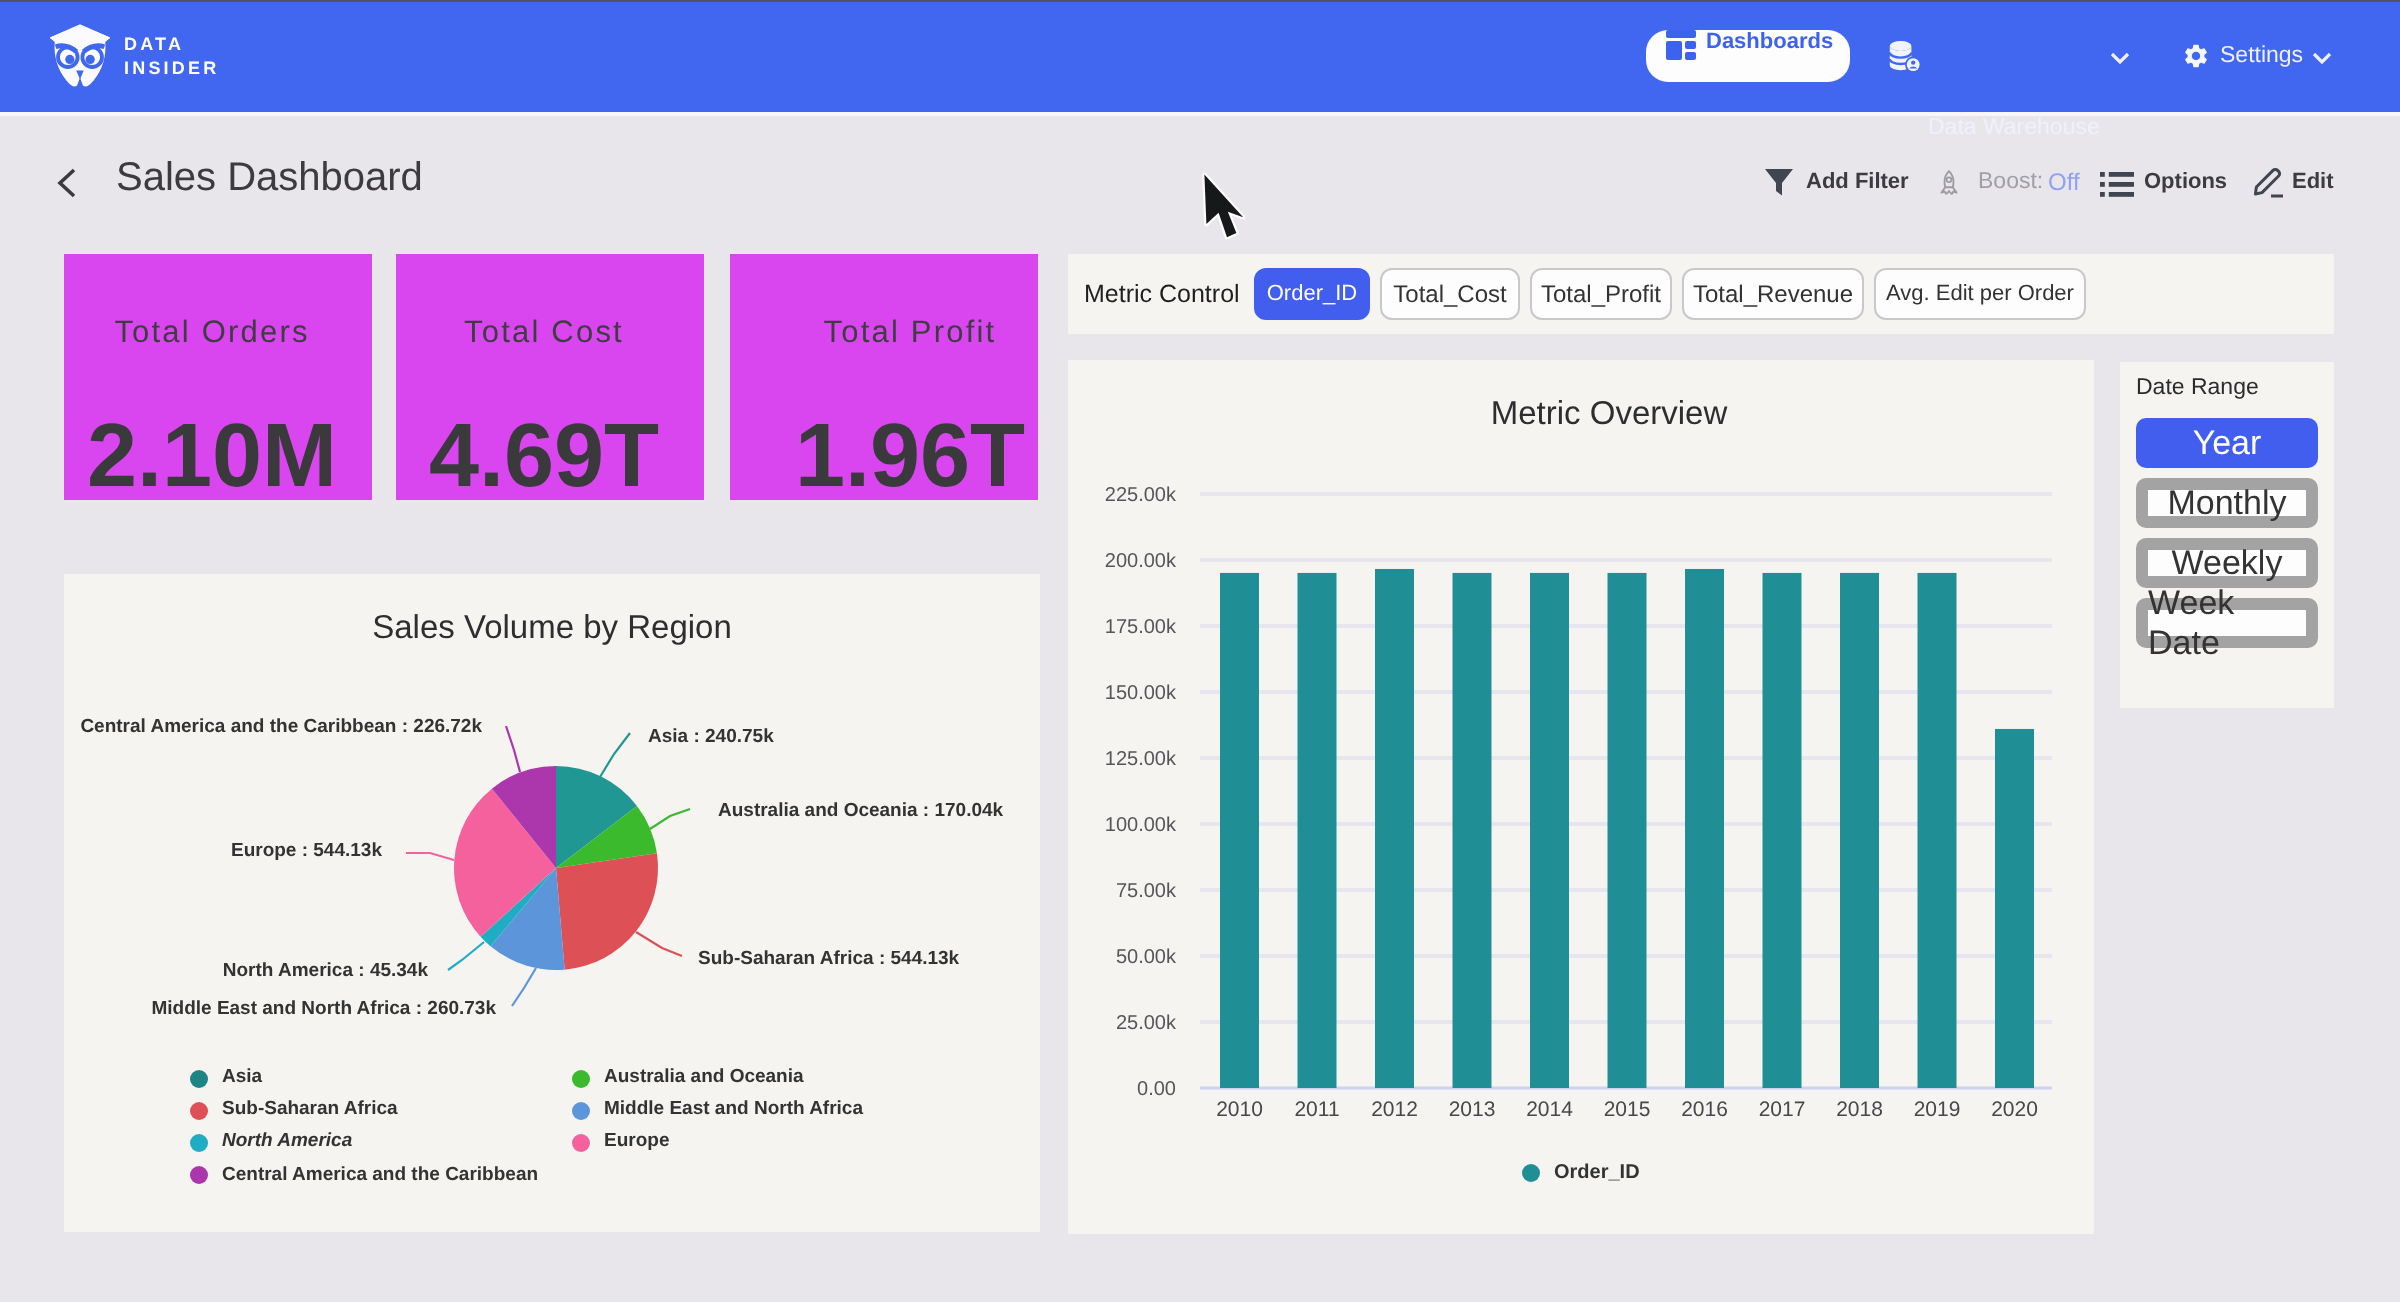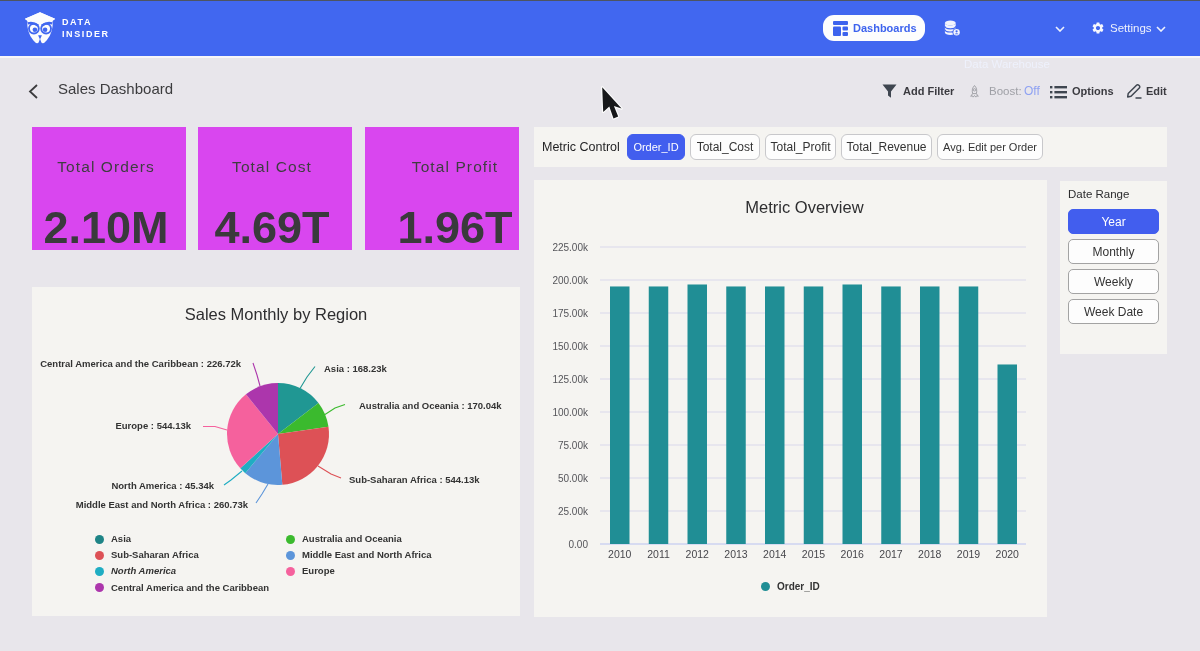--- a/index.html
+++ b/index.html
@@ -3,25 +3,25 @@
 <meta charset="utf-8">
 <style>
 * { margin:0; padding:0; box-sizing:border-box; }
 html,body { width:1200px; height:651px; overflow:hidden; }
 body { background:#e8e6eb; font-family:"Liberation Sans", sans-serif; position:relative; }
 .abs { position:absolute; }
 
 #nav { position:absolute; left:0; top:0; width:1200px; height:56px; background:#4167f0; border-top:1px solid #4d5462; }
 #logo { position:absolute; left:25px; top:10px; }
 #brand { position:absolute; left:62px; top:15px; color:#fff; font-size:9px; font-weight:bold; letter-spacing:1.6px; line-height:12.4px; }
-#btn-dash { position:absolute; left:823px; top:14px; width:102px; height:26px; background:#fdfdfd; border-radius:11px; display:flex; align-items:center; }
+#btn-dash { position:absolute; left:823px; top:14px; width:102px; height:26px; background:#fdfdfd; border-radius:11px; display:flex; align-items:flex-start; }
 #btn-dash span { color:#3d63ee; font-size:11px; font-weight:bold; margin-left:5px; }
 
 #back { position:absolute; left:28px; top:84px; }
-#title { position:absolute; left:58px; top:79px; font-size:15px; color:#3c3c3e; line-height:20px; }
+#title { position:absolute; left:58px; top:79px; font-size:20px; color:#3c3c3e; line-height:20px; }
 .tool { position:absolute; top:84px; font-size:11px; font-weight:bold; color:#3b3b40; line-height:14px; }
 
 .kpi { position:absolute; top:127px; width:154px; height:123px; background:#d946ef; text-align:center; padding-right:6px; }
 .kpi .t { margin-top:31px; font-size:15.5px; letter-spacing:1.1px; color:#3e3e40; }
 .kpi .v { margin-top:26px; font-size:45px; font-weight:bold; color:#3a3a3c; letter-spacing:0px; }
 
 #mstrip { position:absolute; left:534px; top:127px; width:633px; height:40px; background:#f5f4f1; }
 #mstrip .lbl { position:absolute; left:8px; top:0; height:40px; display:flex; align-items:center; font-size:12.5px; color:#1f1f21; }
 .mbtn { position:absolute; top:7px; height:26px; border:1px solid #c8c8cb; background:#fdfdfd; border-radius:6px; font-size:12px; color:#333; display:flex; align-items:center; justify-content:center; white-space:nowrap; }
 .mbtn.on { background:#425eee; border-color:#425eee; color:#fff; }
@@ -29,21 +29,21 @@
 #pie-card { position:absolute; left:32px; top:287px; width:488px; height:329px; background:#f5f4f1; }
 #pie-card h3, #bar-card h3 { font-weight:normal; font-size:16.5px; color:#2e2e30; text-align:center; }
 .plabel { position:absolute; font-size:9.5px; font-weight:bold; color:#333; white-space:nowrap; }
 .leg { position:absolute; font-size:9.5px; font-weight:bold; color:#333; white-space:nowrap; padding-left:16px; line-height:12px; }
 .leg i { position:absolute; left:0; top:1.5px; width:9px; height:9px; border-radius:50%; }
 
 #bar-card { position:absolute; left:534px; top:180px; width:513px; height:437px; background:#f5f4f1; }
 
 #date-card { position:absolute; left:1060px; top:181px; width:107px; height:173px; background:#f5f4f1; }
 #date-card .h { position:absolute; left:8px; top:7px; font-size:11.5px; color:#2c2c2e; }
-.dbtn { position:absolute; left:8px; width:91px; height:25px; border:1px solid #a3a3a3; background:#fdfdfd; border-radius:5px; font-size:12px; color:#333; display:flex; align-items:center; justify-content:center; }
+.dbtn { position:absolute; left:8px; width:91px; height:25px; border:6px solid #a3a3a3; background:#fdfdfd; border-radius:5px; font-size:17px; color:#333; display:flex; align-items:center; justify-content:center; }
 .dbtn.on { background:#425eee; border-color:#425eee; color:#fff; }
 </style>
 </head>
 <body>
 
 <div id="nav">
   <svg id="logo" width="30" height="33" viewBox="0 0 30 33" style="margin-top:1px">
     <path d="M2.4 8.5 Q1.4 20 8.2 28.2 Q11.8 32.6 13.6 30.6 L15 26.8 L16.4 30.6 Q18.2 32.6 21.8 28.2 Q28.6 20 27.6 8.5 L15 3.5 Z" fill="#fbfbfd"></path>
     <path d="M15 0.3 L30.2 6.8 L26.6 9.6 L15 5.4 L3.4 9.6 L-0.2 6.8 Z" fill="#fbfbfd"></path>
     <path d="M15 0.3 L30.2 6.8 L26.6 9.6 L15 6.6 L3.4 9.6 L-0.2 6.8 Z" fill="#fbfbfd"></path>
@@ -141,39 +141,39 @@
 <div id="mstrip">
   <div class="lbl">Metric Control</div>
   <div class="mbtn on" style="left:93px; width:58px; font-size:11px;">Order_ID</div>
   <div class="mbtn" style="left:156px; width:70px;">Total_Cost</div>
   <div class="mbtn" style="left:231px; width:71px;">Total_Profit</div>
   <div class="mbtn" style="left:307px; width:91px;">Total_Revenue</div>
   <div class="mbtn" style="left:403px; width:106px; font-size:11px;">Avg. Edit per Order</div>
 </div>
 
 <div id="pie-card">
-  <h3 style="margin-top:17.5px;">Sales Monthly by Region</h3>
+  <h3 style="margin-top:17.5px;">Sales Volume by Region</h3>
   <svg class="abs" style="left:0; top:0;" width="488" height="329" id="piesvg">
       <path d="M246 147 L246.00 96.00 A51 51 0 0 1 286.48 115.98 Z" fill="#209793"></path>
       <path d="M246 147 L286.48 115.98 A51 51 0 0 1 296.47 139.66 Z" fill="#3bba2e"></path>
       <path d="M246 147 L296.47 139.66 A51 51 0 0 1 250.33 197.82 Z" fill="#dd5156"></path>
       <path d="M246 147 L250.33 197.82 A51 51 0 0 1 213.29 186.13 Z" fill="#5c95da"></path>
       <path d="M246 147 L213.29 186.13 A51 51 0 0 1 208.29 181.34 Z" fill="#1fadc3"></path>
       <path d="M246 147 L208.29 181.34 A51 51 0 0 1 213.96 107.32 Z" fill="#f5619d"></path>
       <path d="M246 147 L213.96 107.32 A51 51 0 0 1 246.00 96.00 Z" fill="#ac36ac"></path>
       <polyline points="268,101.5 275,90 283,79.5" fill="none" stroke="#209793" stroke-width="1.1"></polyline>
       <polyline points="293,127.5 303,121 313,117.5" fill="none" stroke="#3bba2e" stroke-width="1.1"></polyline>
       <polyline points="286,179 299,187 309,191" fill="none" stroke="#dd5156" stroke-width="1.1"></polyline>
       <polyline points="236,197 230,207 224,216" fill="none" stroke="#5c95da" stroke-width="1.1"></polyline>
       <polyline points="210,184 199,193 192,198" fill="none" stroke="#1fadc3" stroke-width="1.1"></polyline>
       <polyline points="195,143 183,139.5 171,139.5" fill="none" stroke="#f5619d" stroke-width="1.1"></polyline>
       <polyline points="228,99 225,88 221,76" fill="none" stroke="#ac36ac" stroke-width="1.1"></polyline>
     </svg>
   <div class="plabel" style="right:279px; top:71px;">Central America and the Caribbean : 226.72k</div>
-  <div class="plabel" style="left:292px; top:76px;">Asia : 168.23k</div>
+  <div class="plabel" style="left:292px; top:76px;">Asia : 240.75k</div>
   <div class="plabel" style="left:327px; top:112.5px;">Australia and Oceania : 170.04k</div>
   <div class="plabel" style="right:329px; top:133px;">Europe : 544.13k</div>
   <div class="plabel" style="left:317px; top:186.5px;">Sub-Saharan Africa : 544.13k</div>
   <div class="plabel" style="right:306px; top:193px;">North America : 45.34k</div>
   <div class="plabel" style="right:272px; top:212px;">Middle East and North Africa : 260.73k</div>
   <div class="leg" style="left:63px; top:246px;"><i style="background:#1e8486"></i>Asia</div>
   <div class="leg" style="left:63px; top:262px;"><i style="background:#dd5156"></i>Sub-Saharan Africa</div>
   <div class="leg" style="left:63px; top:278px;font-style:italic;"><i style="background:#1fadc3"></i>North America</div>
   <div class="leg" style="left:63px; top:294.5px;"><i style="background:#ac36ac"></i>Central America and the Caribbean</div>
   <div class="leg" style="left:254px; top:246px;"><i style="background:#3bba2e"></i>Australia and Oceania</div>

